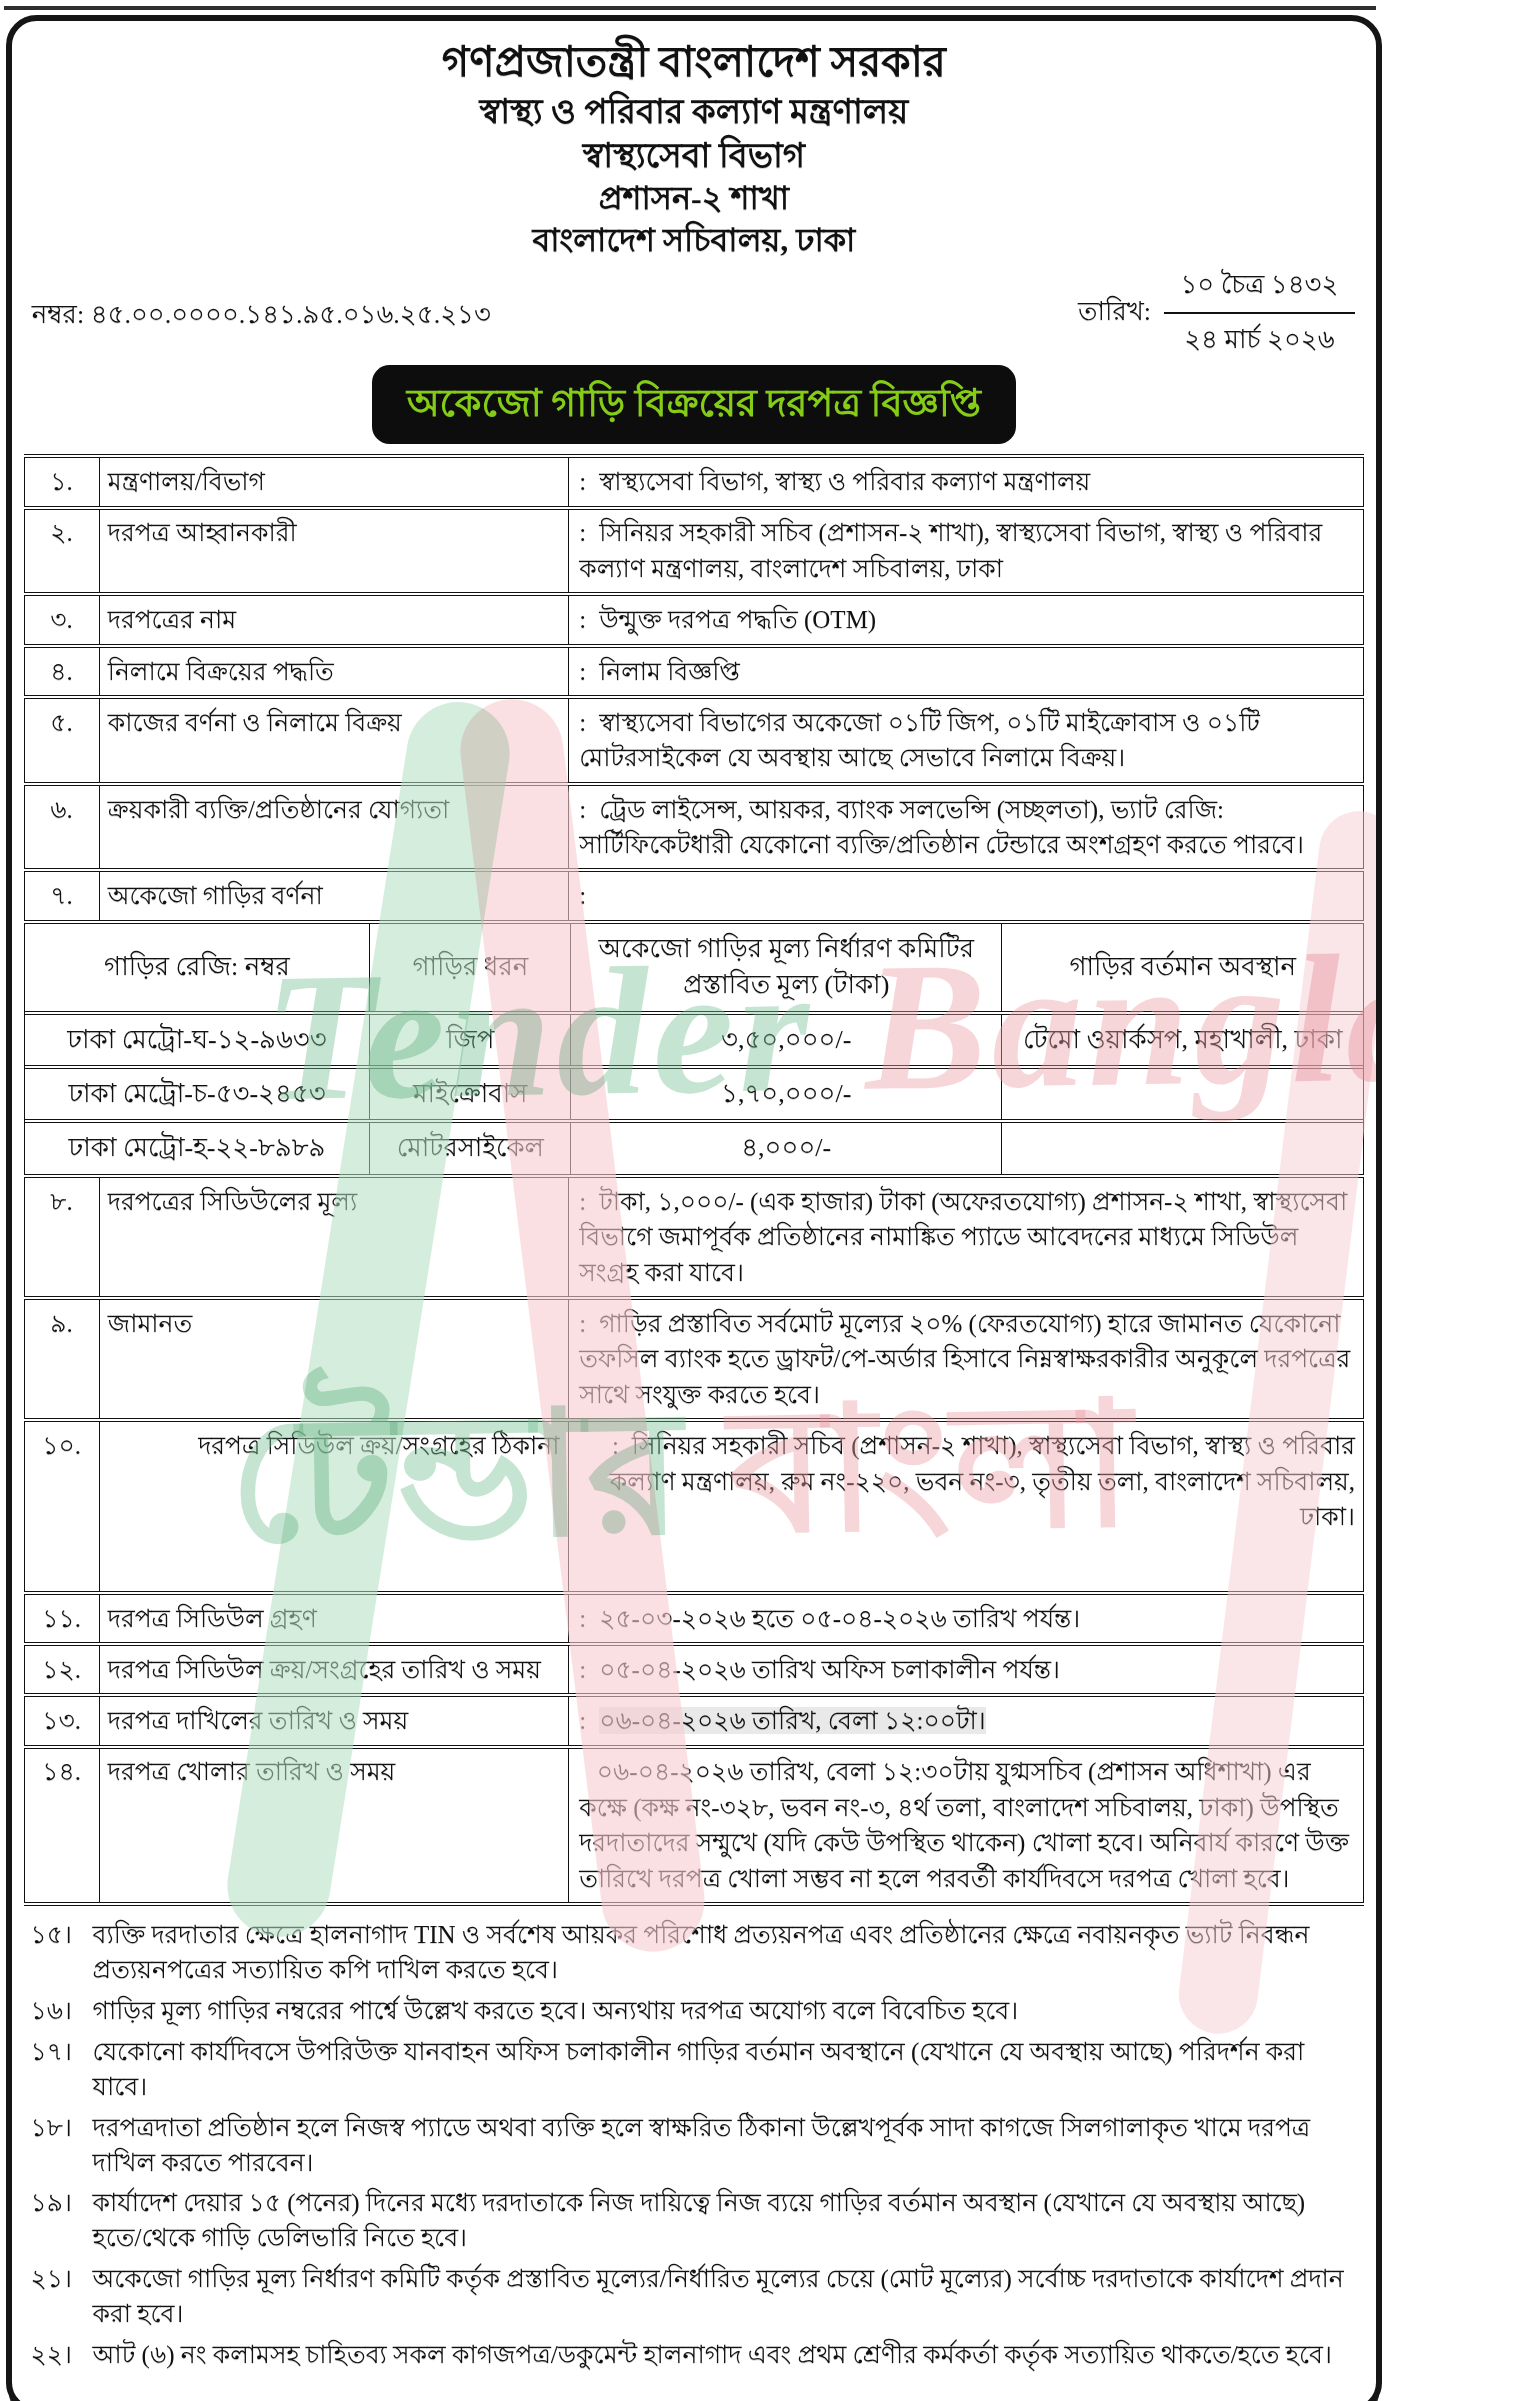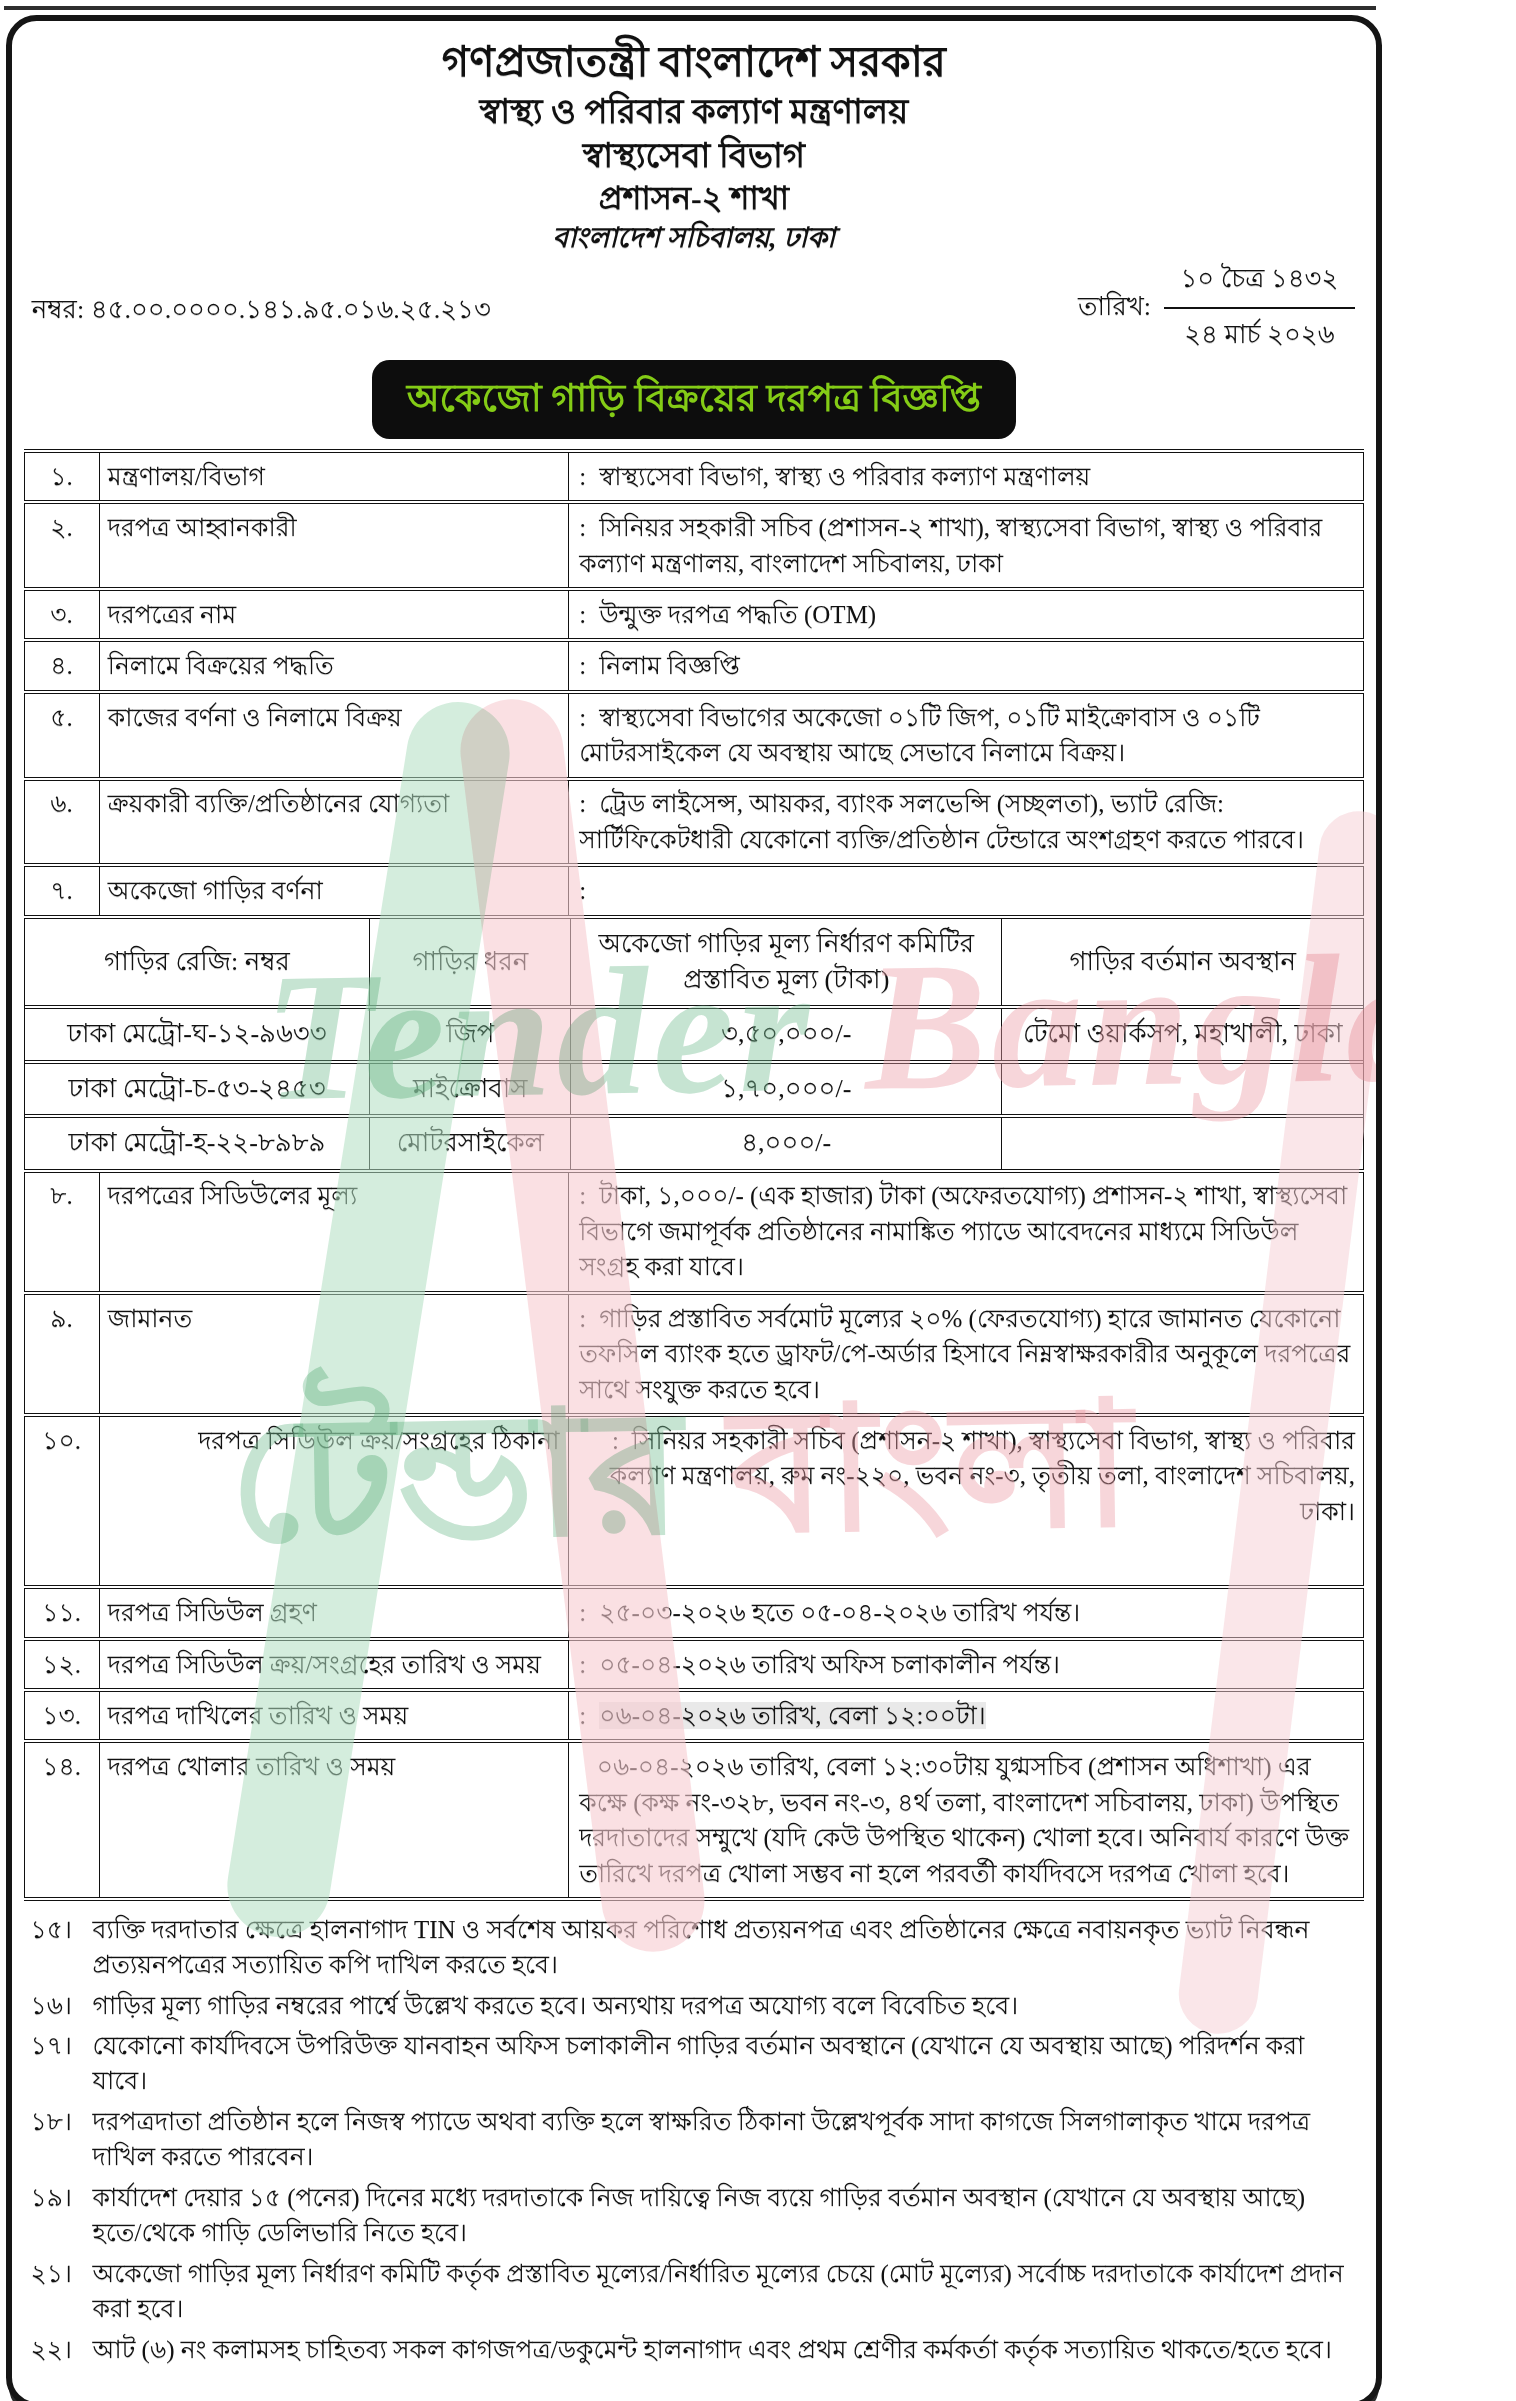--- a/index.html
+++ b/index.html
@@ -18,21 +18,21 @@
     overflow:hidden;
   }
   .content{position:relative;padding:14px 11.7px 29px 11.7px;z-index:1;}
   .ghosted{text-shadow:0 0.10em 0 rgba(0,0,0,0.16);}
   
   .hdr{text-align:center;font-weight:bold;line-height:1.3;}
   .hdr .l1{font-size:42px;}
   .hdr .l2{font-size:34px;}
   .hdr .l3{font-size:34px;}
   .hdr .l4{font-size:32px;}
-  .hdr .l5{font-size:28px;font-style:italic;}
+  .hdr .l5{font-size:32px;}
   .meta{position:relative;height:100px;margin-top:2.3px;}
   .website{position:absolute;left:0;right:0;top:8.2px;text-align:center;font-size:36px;font-weight:bold;letter-spacing:0.6px;}
   .memo{position:absolute;left:8.2px;top:30.5px;font-size:26px;white-space:nowrap;}
   .dateblock{position:absolute;right:9.4px;top:0;display:flex;align-items:center;gap:13px;font-size:26px;}
   .datefrac{display:inline-flex;flex-direction:column;align-items:center;}
   .datefrac .top{padding:0 16.4px 4.7px 16.4px;border-bottom:2.3px solid #111;}
   .datefrac .bot{padding-top:4.7px;}
   
   .badge-wrap{text-align:center;margin:1.2px 0 10.6px 0;}
   .badge{

